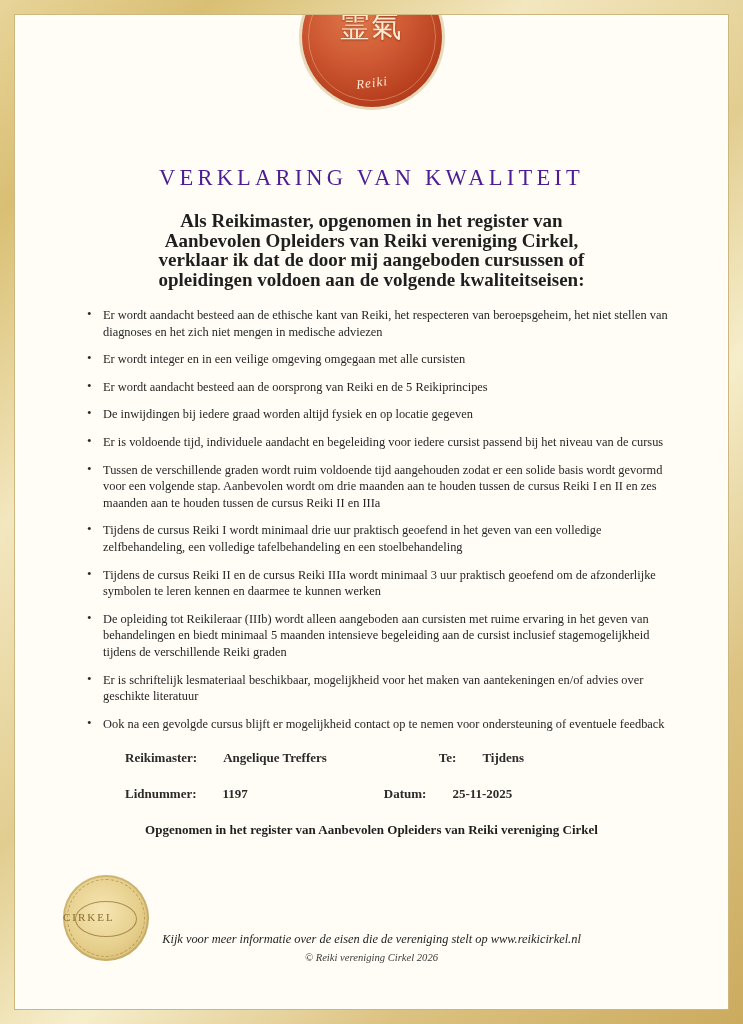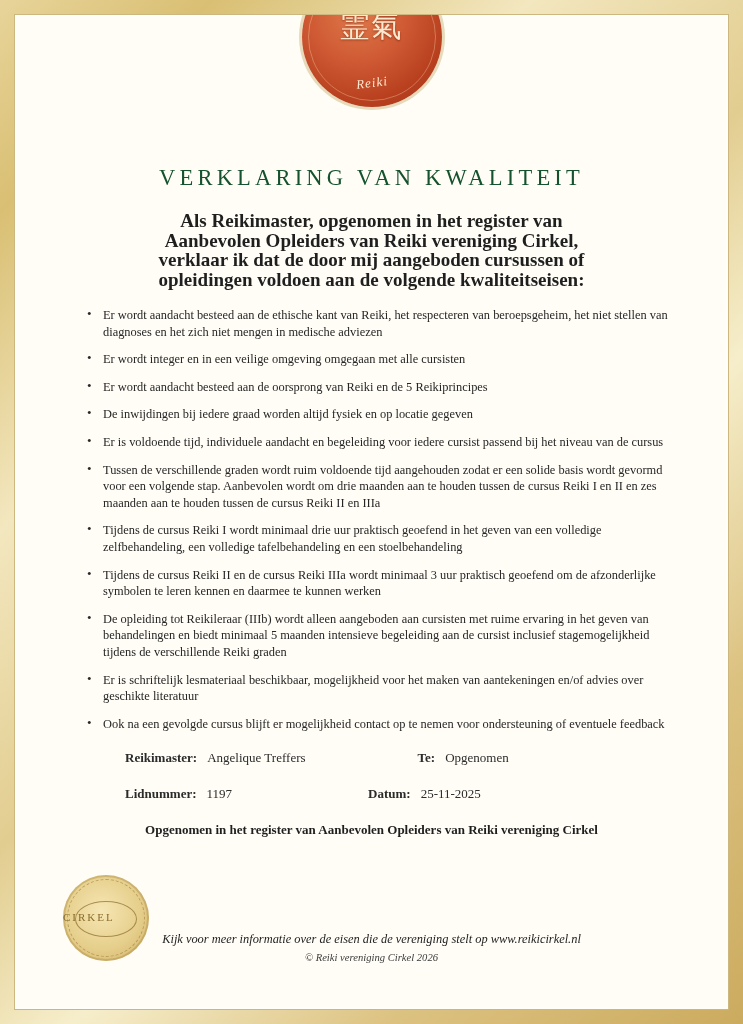--- a/index.html
+++ b/index.html
@@ -93,21 +93,21 @@
 
   
   .content {
     position: relative;
     padding: 150px 46px 0 46px;
     z-index: 2;
   }
 
   .doc-title {
     text-align: center;
-    color: #14532d;
+    color: #4c1d95;
     font-size: 22.5px;
     letter-spacing: 4.2px;
     font-family: "Liberation Serif", serif;
     font-weight: normal;
     margin: 0 0 20px 0;
   }
 
   .intro {
     text-align: center;
     font-weight: bold;
@@ -150,22 +150,23 @@
   .field-row {
     display: flex;
     align-items: flex-start;
     margin-bottom: 20px;
   }
   .f-label {
     font-weight: bold;
     white-space: nowrap;
   }
   .f-value {
-    margin-left: 10px;
+    margin-left: 26px;
     white-space: nowrap;
+    font-weight: bold;
   }
   .spacer-te {
     width: 112px;
   }
   .spacer-datum {
     width: 136px;
   }
 
   .register-line {
     text-align: center;
@@ -264,21 +265,21 @@
         <li>Er is schriftelijk lesmateriaal beschikbaar, mogelijkheid voor het maken van aantekeningen en/of advies over geschikte literatuur</li>
         <li>Ook na een gevolgde cursus blijft er mogelijkheid contact op te nemen voor ondersteuning of eventuele feedback</li>
       </ul>
 
       <div class="fields">
         <div class="field-row">
           <span class="f-label">Reikimaster:</span>
           <span class="f-value">Angelique Treffers</span>
           <span class="spacer-te"></span>
           <span class="f-label">Te:</span>
-          <span class="f-value">Opgenomen</span>
+          <span class="f-value">Tijdens</span>
         </div>
         <div class="field-row">
           <span class="f-label">Lidnummer:</span>
           <span class="f-value">1197</span>
           <span class="spacer-datum"></span>
           <span class="f-label">Datum:</span>
           <span class="f-value">25-11-2025</span>
         </div>
       </div>
 

